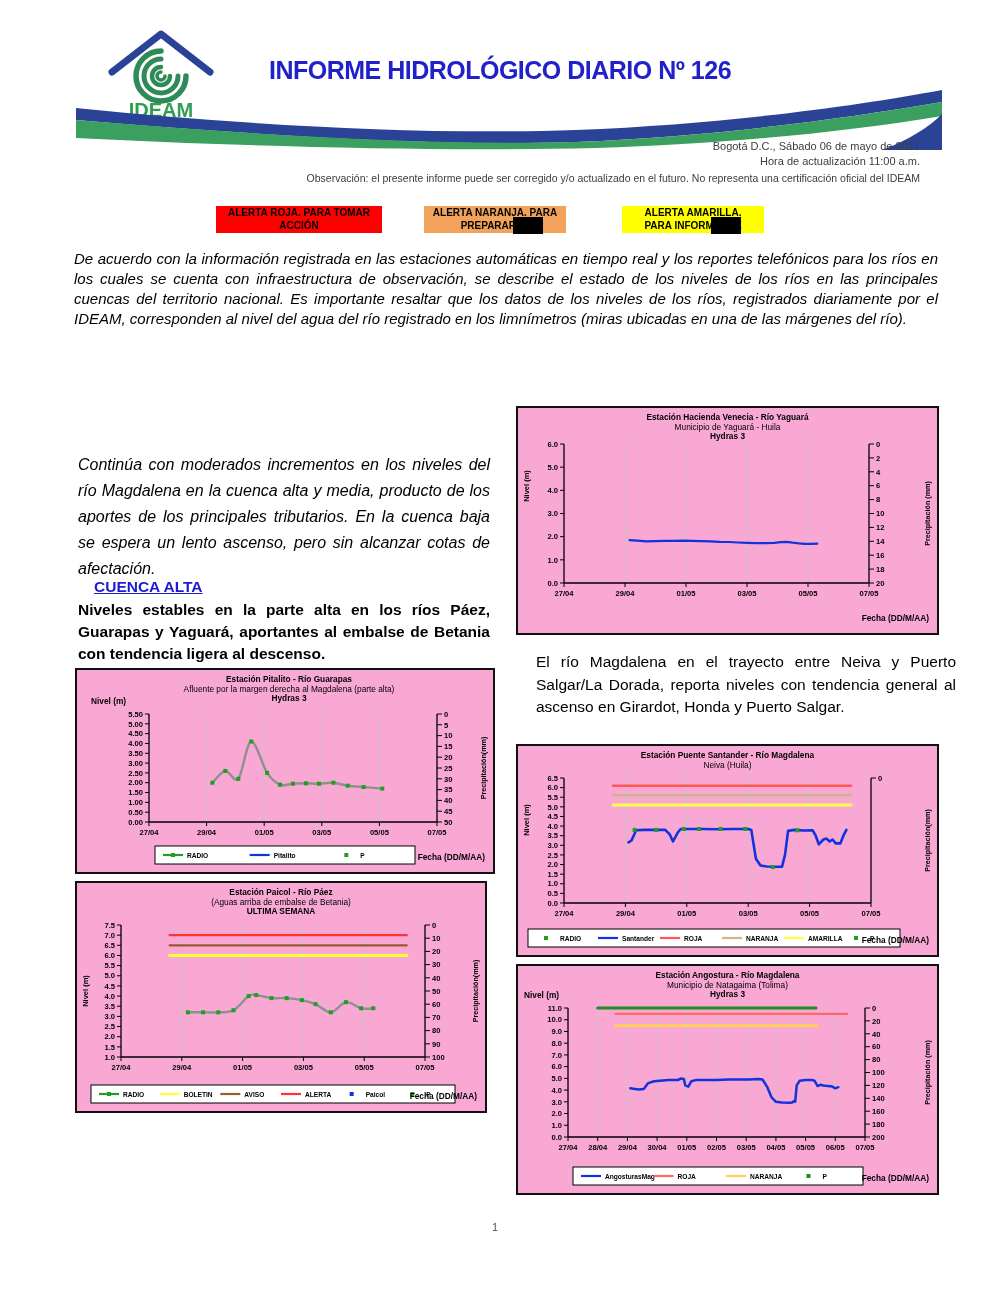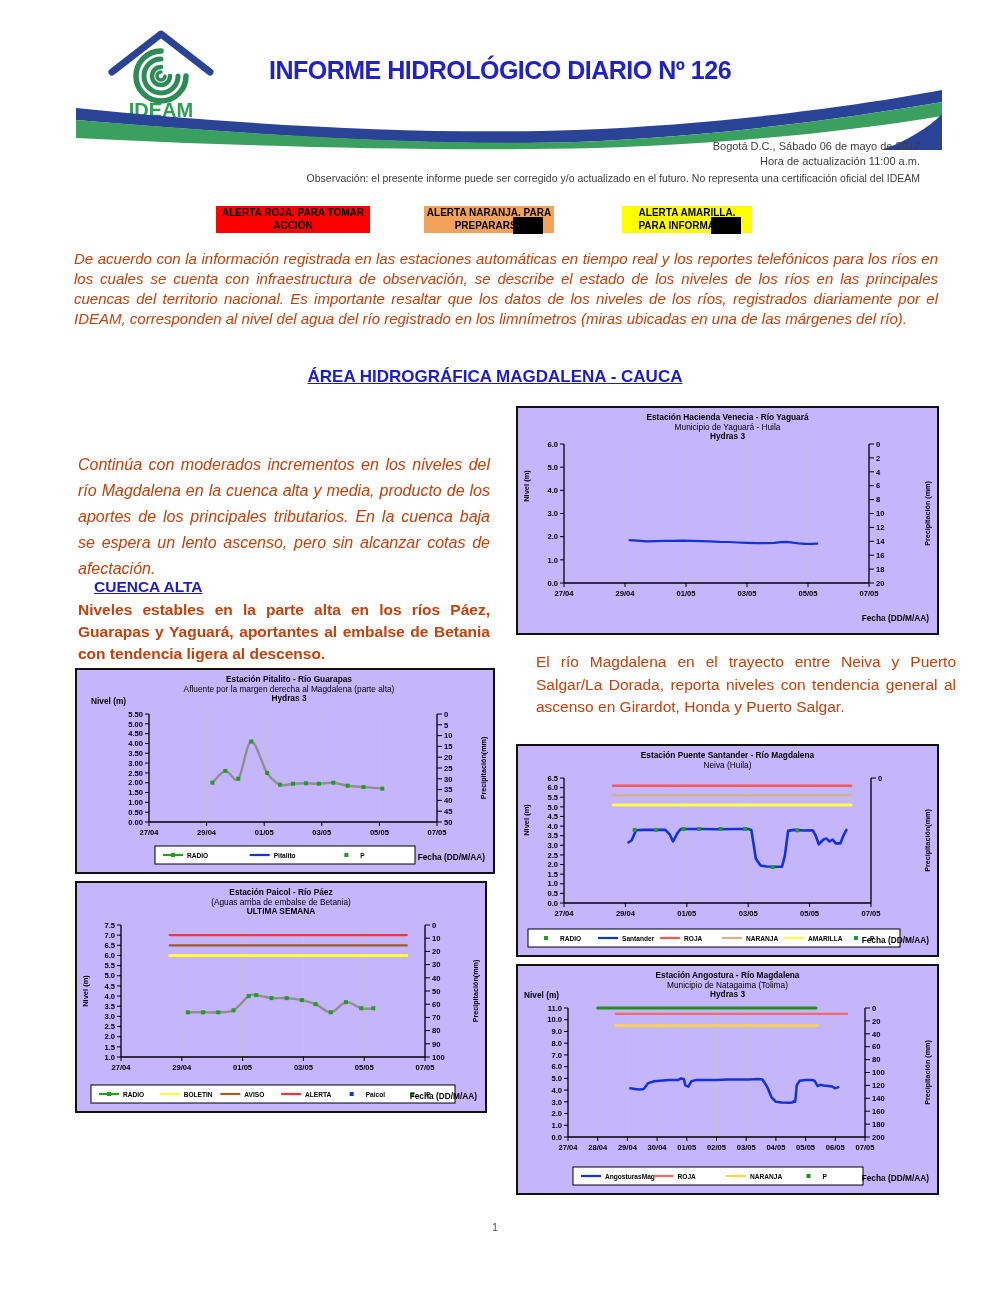--- a/index.html
+++ b/index.html
@@ -2,30 +2,30 @@
 <html><head>
 <meta charset="utf-8">
 <style>
   html,body{margin:0;padding:0;background:#e8e8e8;}
   .page{position:relative;width:1000px;height:1293px;margin:0 auto;background:#ffffff;
         font-family:"Liberation Sans","DejaVu Sans",sans-serif;color:#111;overflow:hidden;}
   .abs{position:absolute;}
   .report-title{font-size:25px;font-weight:bold;color:#2121cc;letter-spacing:-0.5px;text-align:center;}
   .date-block{font-size:11px;color:#3c3c3c;text-align:right;line-height:15px;}
   .obs-line{font-size:10.5px;color:#3c3c3c;text-align:right;}
-  .alert-box{font-size:10px;font-weight:bold;color:#000;text-align:center;line-height:12.5px;padding:1px 2px;}
+  .alert-box{font-size:10px;font-weight:bold;color:#000;text-align:center;line-height:12.5px;padding:1px 8px;}
   .redaction{background:#000;}
-  .para{font-size:15px;line-height:20px;text-align:justify;color:#c2410c;}
+  .para{font-size:15px;line-height:20px;text-align:justify;color:#000000;}
   .para-italic{font-style:italic;}
   .section-title{font-size:17px;font-weight:bold;color:#1b1bd0;text-decoration:underline;text-align:center;}
   .sub-title{font-size:15.5px;font-weight:bold;color:#1b1bd0;text-decoration:underline;}
   .left-para1{font-size:16px;line-height:26px;}
   .left-para2{font-size:15.5px;line-height:22px;font-weight:bold;}
   .right-para{font-size:15.5px;line-height:22.5px;}
-  .chart-box{background:#c4b5fd;border:2px solid #111;}
+  .chart-box{background:#f9a8d4;border:2px solid #111;}
   .page-num{font-size:10px;color:#444;text-align:center;}
   .logo-name{font-weight:bold;}
 </style>
 </head>
 <body>
 
 <div class="page">
 
   <div class="abs" style="left:98px;top:26px;width:130px;height:96px;">
     <svg width="130" height="96" viewBox="0 0 130 96">
@@ -57,21 +57,20 @@
   <div class="abs obs-line" style="right:80px;top:172px;width:660px;text-align:right;">Observación: el presente informe puede ser corregido y/o actualizado en el futuro. No representa una certificación oficial del IDEAM</div>
 
   <div class="abs alert-box" style="left:216px;top:206px;width:150px;background:#ff0000;">ALERTA ROJA. PARA TOMAR ACCIÓN</div>
   <div class="abs alert-box" style="left:424px;top:206px;width:126px;background:#f2a25a;">ALERTA NARANJA. PARA PREPARARSE</div>
   <div class="abs alert-box" style="left:622px;top:206px;width:126px;background:#ffff00;">ALERTA AMARILLA. PARA INFORMARSE</div>
   <div class="abs redaction" style="left:513px;top:217px;width:30px;height:17px;"></div>
   <div class="abs redaction" style="left:711px;top:217px;width:30px;height:17px;"></div>
 
   <div class="abs para para-italic" style="left:74px;top:249px;width:864px;">De acuerdo con la información registrada en las estaciones automáticas en tiempo real y los reportes telefónicos para los ríos en los cuales se cuenta con infraestructura de observación, se describe el estado de los niveles de los ríos en las principales cuencas del territorio nacional. Es importante resaltar que los datos de los niveles de los ríos, registrados diariamente por el IDEAM, corresponden al nivel del agua del río registrado en los limnímetros (miras ubicadas en una de las márgenes del río).</div>
 
-  <div class="abs section-title" style="left:0;top:367px;width:990px;">ÁREA HIDROGRÁFICA MAGDALENA - CAUCA</div>
 
   <div class="abs para para-italic left-para1" style="left:78px;top:452px;width:412px;">Continúa con moderados incrementos en los niveles del río Magdalena en la cuenca alta y media, producto de los aportes de los principales tributarios. En la cuenca baja se espera un lento ascenso, pero sin alcanzar cotas de afectación.</div>
   <div class="abs sub-title" style="left:94px;top:578px;">CUENCA ALTA</div>
   <div class="abs para left-para2" style="left:78px;top:599px;width:412px;">Niveles estables en la parte alta en los ríos Páez, Guarapas y Yaguará, aportantes al embalse de Betania con tendencia ligera al descenso.</div>
 
   <div class="abs para right-para" style="left:536px;top:651px;width:420px;">El río Magdalena en el trayecto entre Neiva y Puerto Salgar/La Dorada, reporta niveles con tendencia general al ascenso en Girardot, Honda y Puerto Salgar.</div>
 
   <div class="abs chart-box" style="left:516px;top:406px;width:419px;height:225px;"><svg width="419" height="225" viewBox="0 0 419 225">
         <text x="209.5" y="12" font-size="8.3" font-weight="bold" text-anchor="middle" fill="#000" font-family="&quot;Liberation Sans&quot;,sans-serif">Estación Hacienda Venecia - Río  Yaguará</text>
         <text x="209.5" y="21.5" font-size="8.3" font-weight="normal" text-anchor="middle" fill="#000" font-family="&quot;Liberation Sans&quot;,sans-serif">Municipio de Yaguará - Huila</text>

